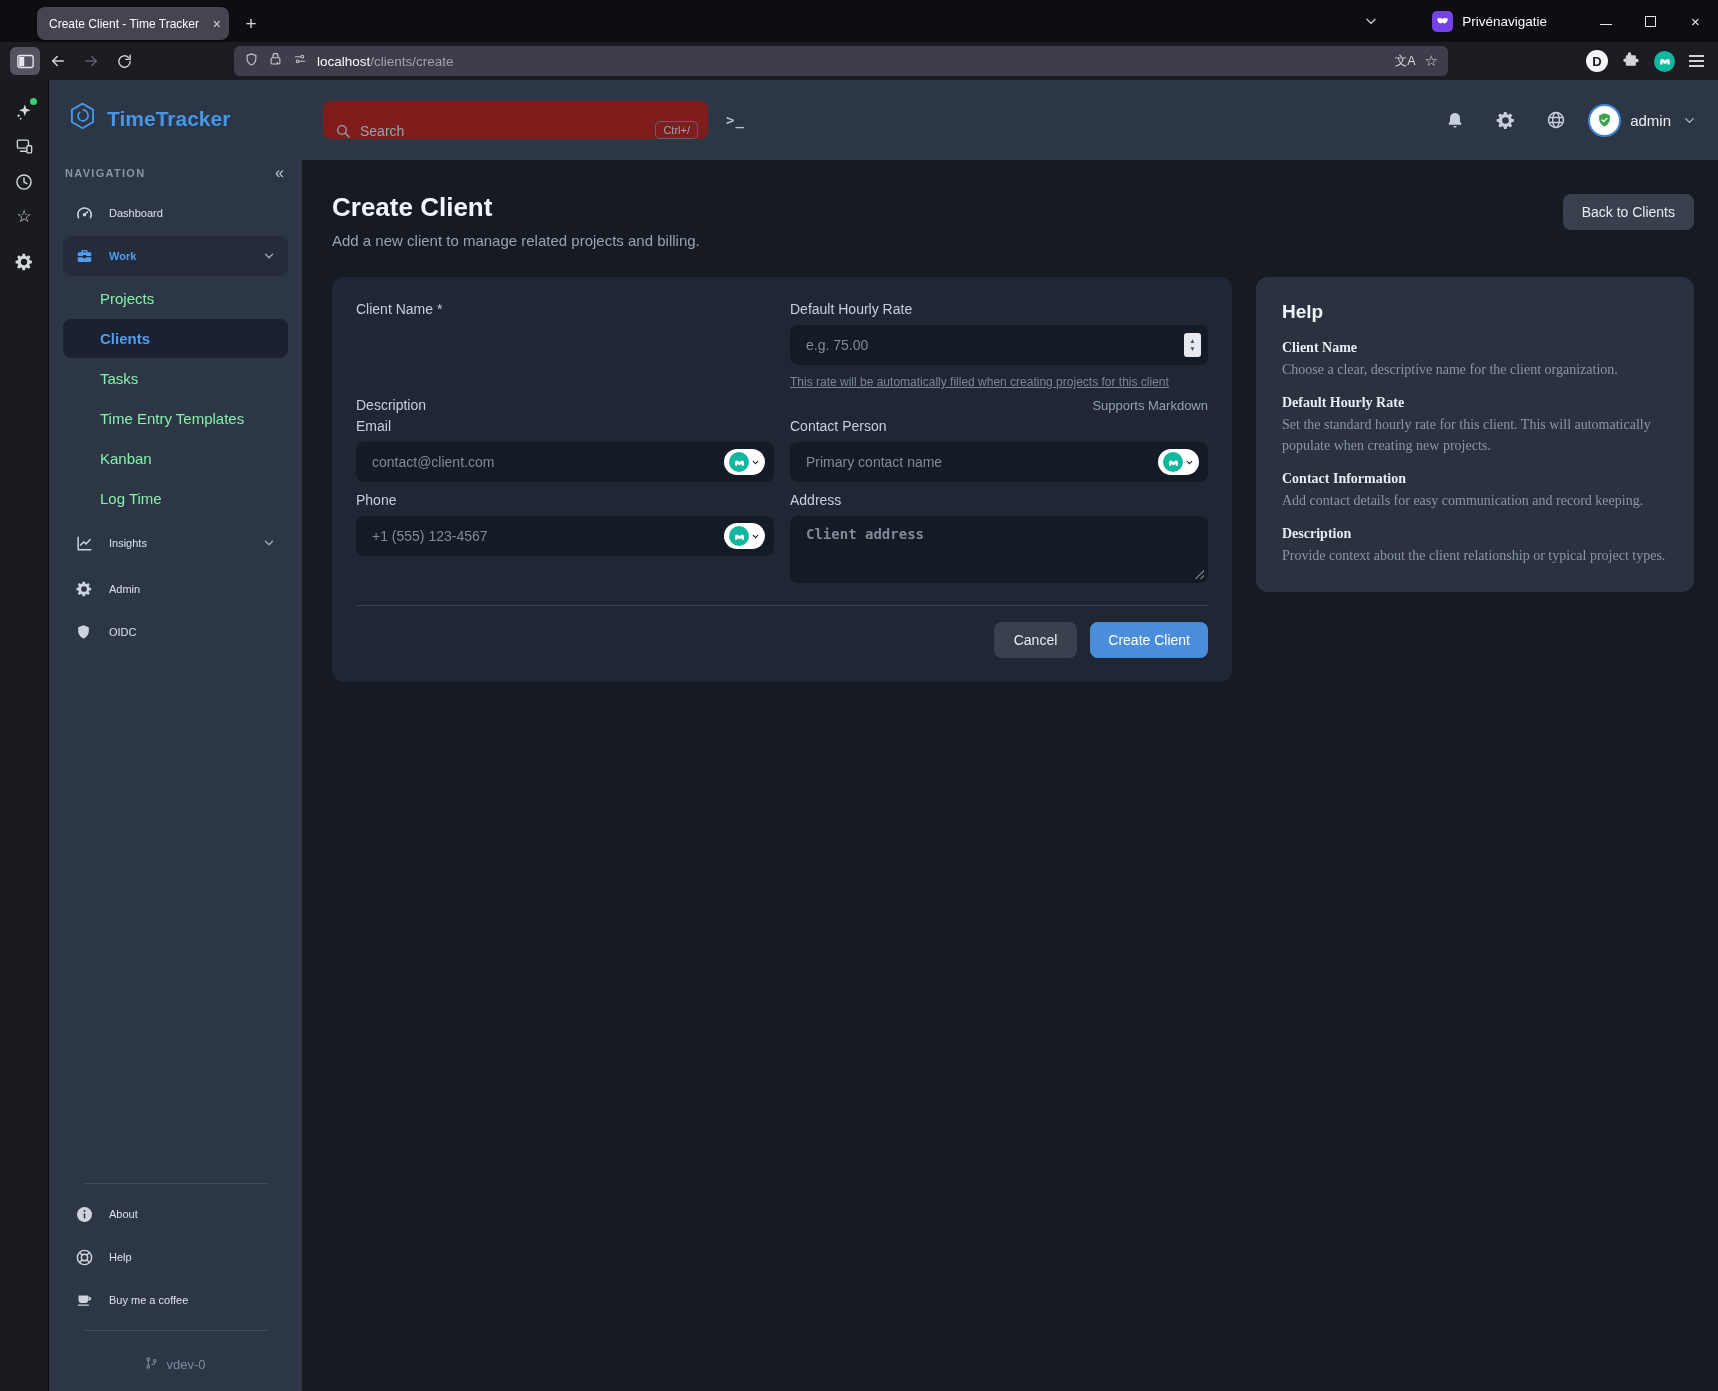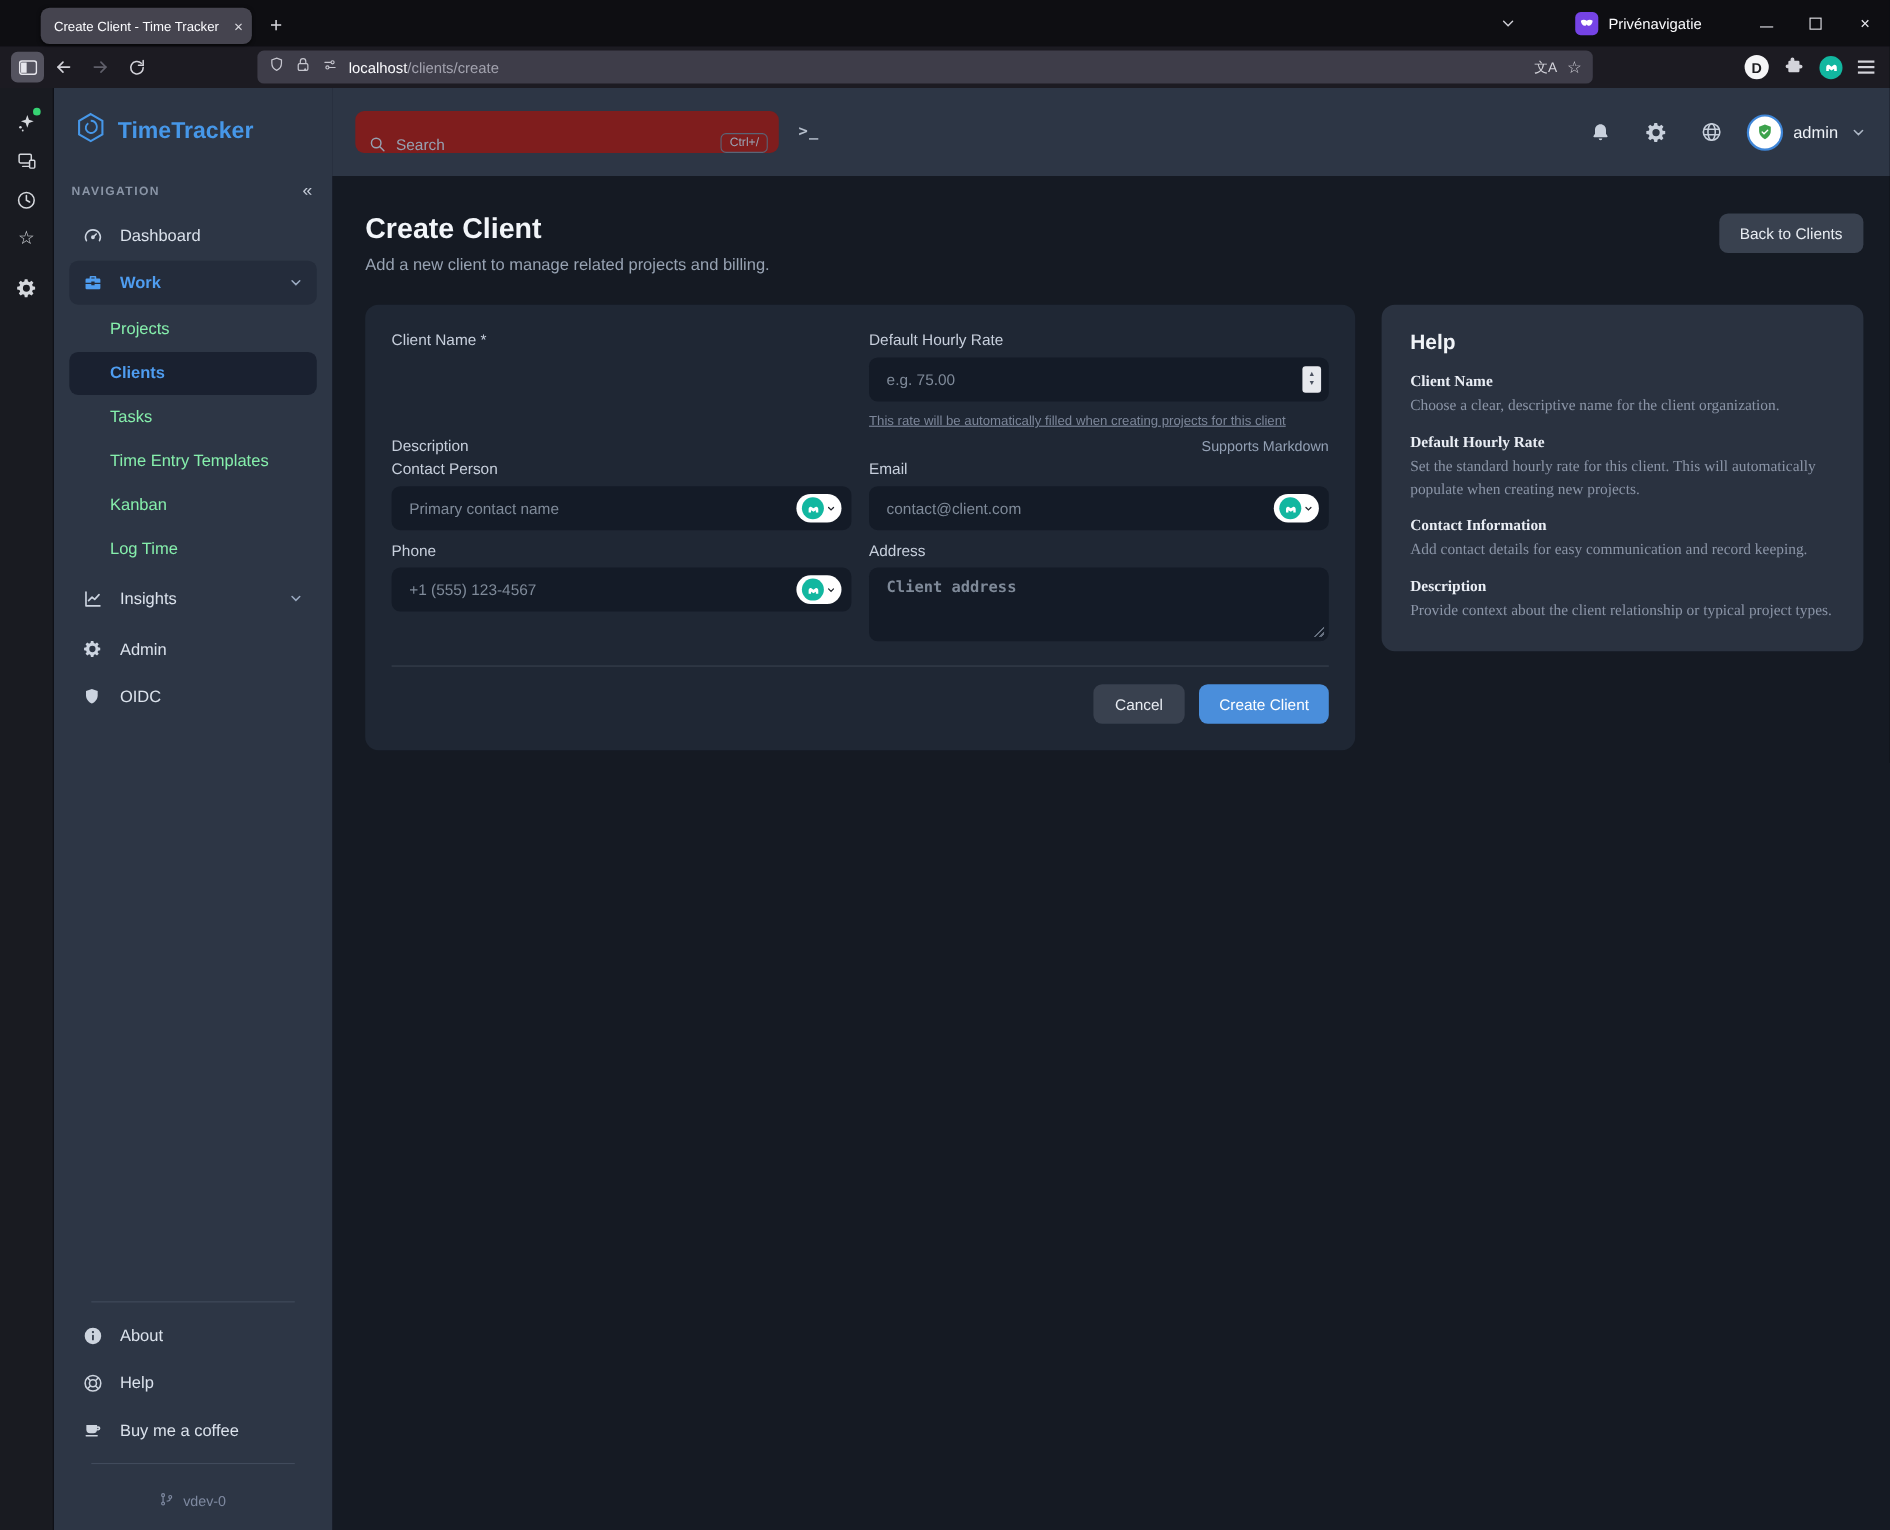--- a/index.html
+++ b/index.html
@@ -63,21 +63,21 @@
   
   .sidebar { width:253px; background:#2d3645; display:flex; flex-direction:column; flex:none; }
   .brand { display:flex; align-items:center; gap:11px; padding:22px 0 0 20px; }
   .brand-name { font-size:21px; font-weight:bold; color:#4697e8; }
   .nav-label-row { display:flex; justify-content:space-between; align-items:center;
     padding:30px 18px 12px 16px; }
   .nav-label { color:#8a95a6; font-size:11px; font-weight:bold; letter-spacing:1.3px; }
   .collapse-glyph { color:#c3cad6; font-size:16px; line-height:1; }
   .nav { padding:0 14px; flex:1; }
   .nav-item { height:40px; margin-bottom:3px; display:flex; align-items:center; gap:14px;
-    padding:0 12px; border-radius:8px; color:#dbe2ec; font-size:15px; }
+    padding:0 12px; border-radius:8px; color:#dbe2ec; font-size:11px; }
   .nav-item .nicon { width:20px; display:flex; color:#ccd4e0; }
   .nav-item.active-parent { background:#242c3b; color:#4f9df0; font-weight:bold; }
   .nav-item.active-parent .nicon { color:#4f9df0; }
   .nav-chev { margin-left:auto; color:#9aa9c0; display:flex; }
   .nav-sub { height:39px; margin-bottom:1px; padding-left:37px; display:flex; align-items:center;
     border-radius:8px; color:#86efac; font-size:15px; }
   .nav-sub.active { background:#1a2130; color:#4f9df0; font-weight:bold; }
   .side-divider { height:1px; background:#414b5c; margin:10px 20px; }
   .sidebar-bottom { padding:0 14px; }
   .version-row { display:flex; align-items:center; justify-content:center; gap:8px;
@@ -508,40 +508,40 @@
                   </div>
                   <div class="helper">This rate will be automatically filled when creating projects for this client</div>
                 </div>
 
                 <div class="desc-row">
                   <span class="flabel" style="margin:0;">Description</span>
                   <span class="md-note">Supports Markdown</span>
                 </div>
 
                 <div>
-                  <div class="flabel">Contact Person</div>
+                  <div class="flabel">Email</div>
                   <div class="ctrl">
-                    <input class="txt" placeholder="Primary contact name" style="">
+                    <input class="txt" placeholder="contact@client.com" style="">
                     <span class="pass-pill">
                       <span class="pass-circle">
                         <svg width="11" height="9" viewBox="0 0 20 14" fill="#ffffff">
                             <path d="M2 13V7.5C2 4.6 4.4 2.6 6.6 4l3.4 2.3L13.4 4c2.2-1.4 4.6.6 4.6 3.5V13h-4V9.5l-4 2.6-4-2.6V13z"></path>
                           </svg>
                       </span>
                       <svg width="9" height="9" viewBox="0 0 24 24" fill="none" stroke="#20242b" stroke-width="3" stroke-linecap="round">
                           <polyline points="6 9 12 15 18 9"></polyline>
                         </svg>
                     </span>
                   </div>
                 </div>
 
                 <div>
-                  <div class="flabel">Email</div>
+                  <div class="flabel">Contact Person</div>
                   <div class="ctrl">
-                    <input class="txt" placeholder="contact@client.com" style="">
+                    <input class="txt" placeholder="Primary contact name" style="">
                     <span class="pass-pill">
                       <span class="pass-circle">
                         <svg width="11" height="9" viewBox="0 0 20 14" fill="#ffffff">
                             <path d="M2 13V7.5C2 4.6 4.4 2.6 6.6 4l3.4 2.3L13.4 4c2.2-1.4 4.6.6 4.6 3.5V13h-4V9.5l-4 2.6-4-2.6V13z"></path>
                           </svg>
                       </span>
                       <svg width="9" height="9" viewBox="0 0 24 24" fill="none" stroke="#20242b" stroke-width="3" stroke-linecap="round">
                           <polyline points="6 9 12 15 18 9"></polyline>
                         </svg>
                     </span>

